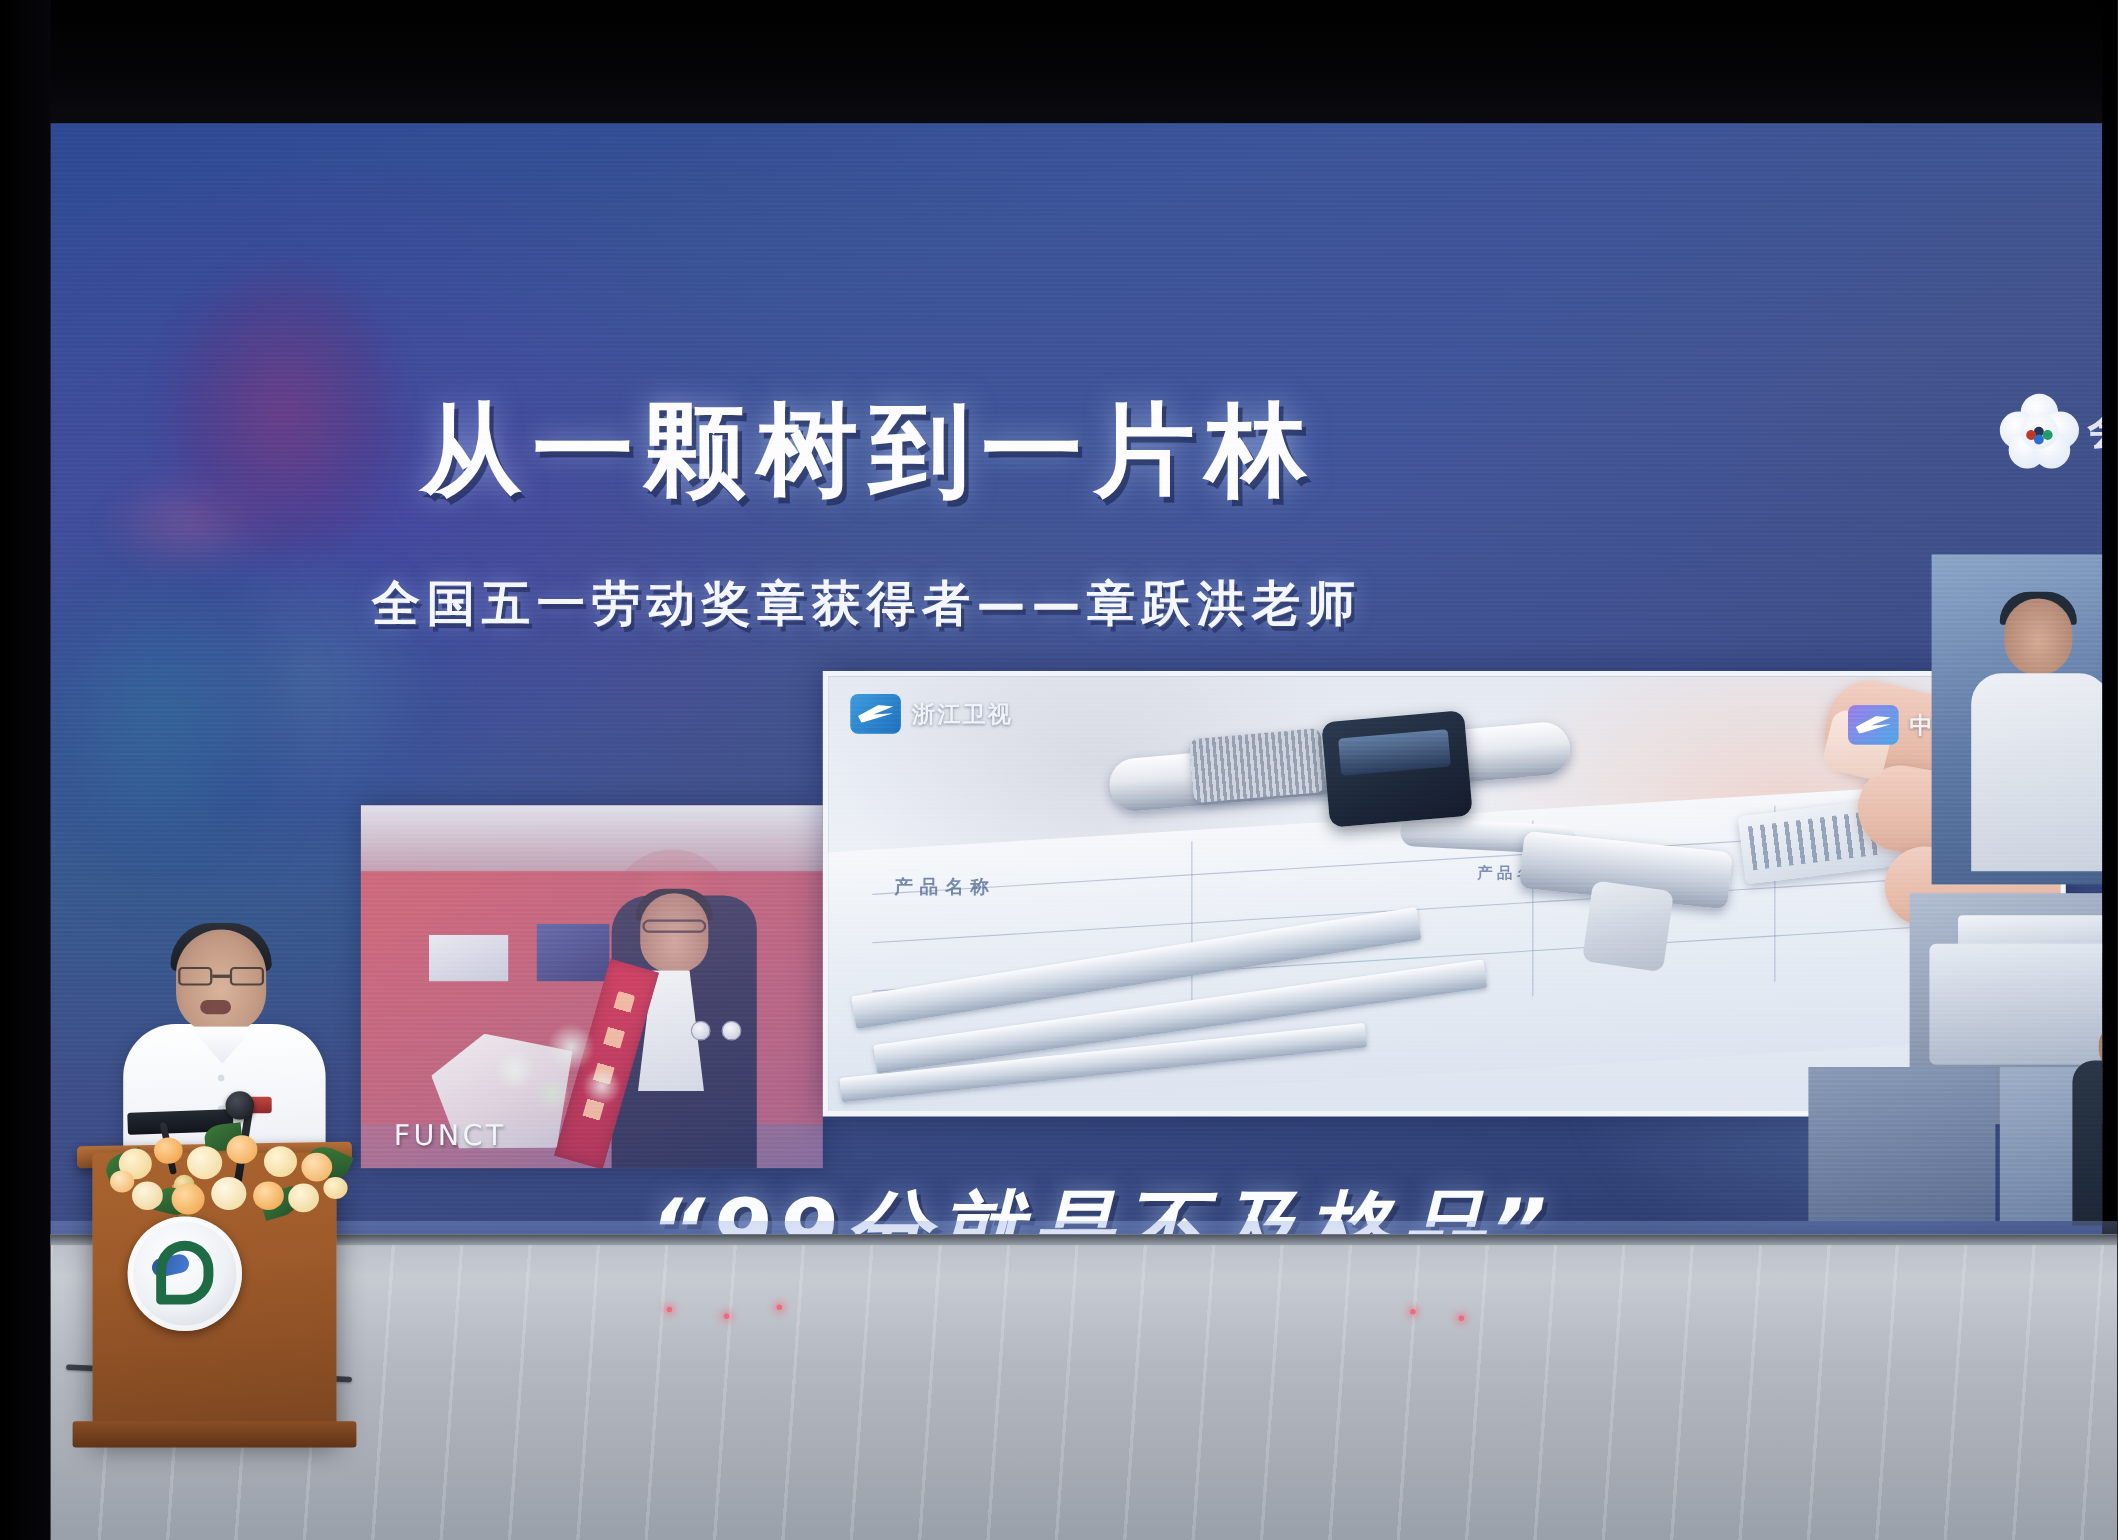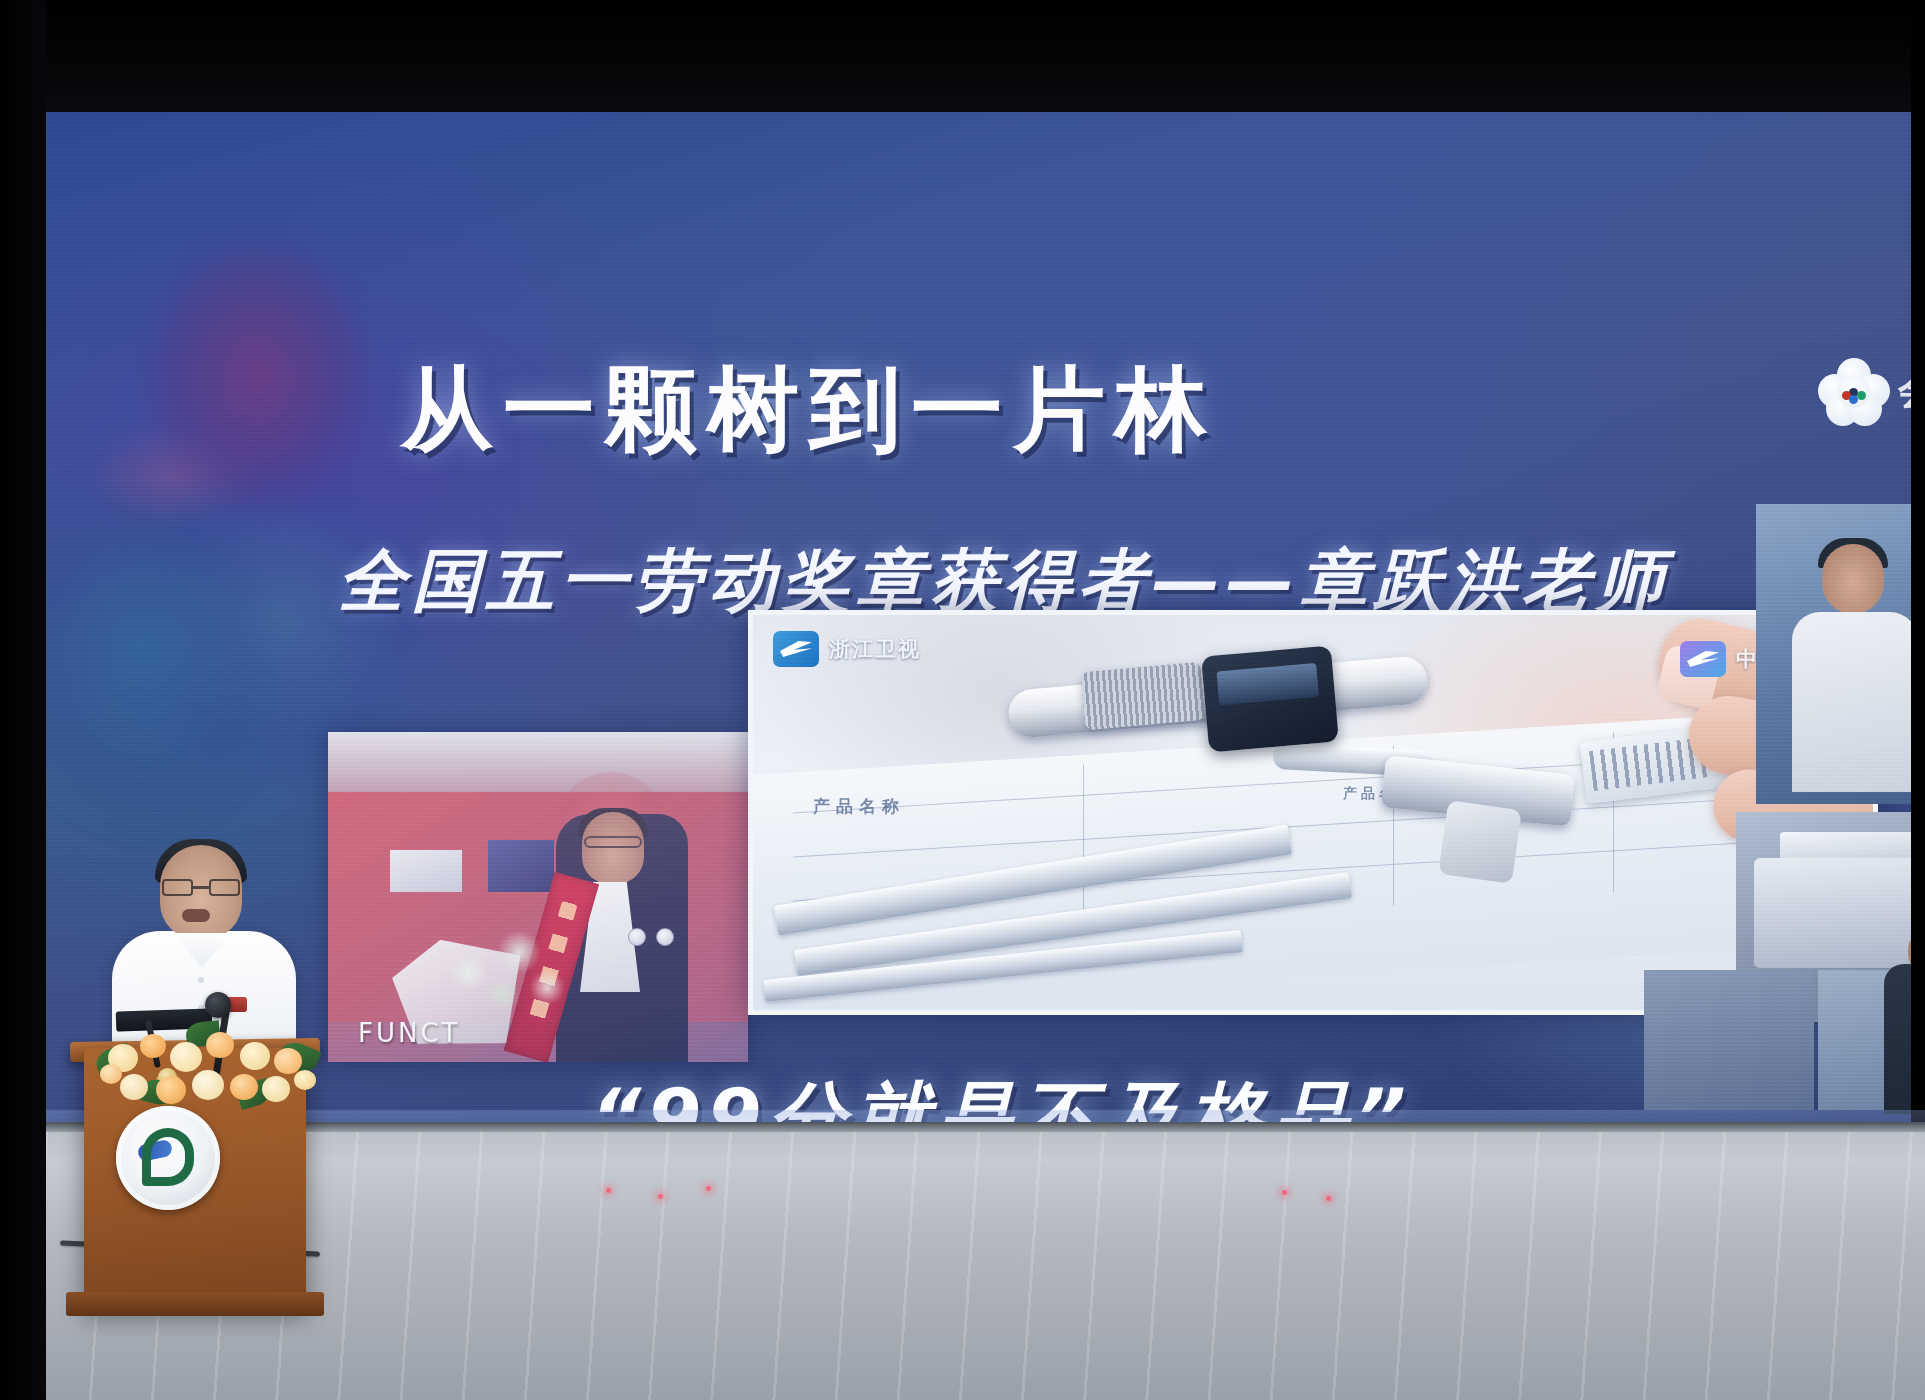--- a/index.html
+++ b/index.html
@@ -42,31 +42,31 @@
     background:radial-gradient(ellipse 180px 230px at 40% 50%, rgba(52,108,156,.75) 0%, rgba(45,78,140,.25) 58%, rgba(40,60,120,0) 80%);
     filter:blur(14px);}
   .ghost-hall{ position:absolute; right:0px; bottom:0px; width:760px; height:470px;
     background:
       radial-gradient(ellipse 360px 250px at 70% 70%, rgba(92,118,170,.55) 0%, rgba(50,66,128,0) 72%),
       radial-gradient(ellipse 200px 160px at 28% 40%, rgba(110,120,180,.35) 0%, rgba(50,66,128,0) 75%);
     filter:blur(8px);}
 
   
   .headline{
-    position:absolute; left:355px; top:236px; width:1200px;
+    position:absolute; left:336px; top:236px; width:1200px;
     font-family:"DejaVu Sans","Liberation Sans",sans-serif;
     font-size:92px; font-weight:700; letter-spacing:10px; color:#fdfdff;
     text-shadow:4px 5px 0 rgba(25,35,80,.62), 0 0 26px rgba(190,215,255,.55);
     white-space:nowrap; font-style:normal;
   }
   .subline{
-    position:absolute; left:292px; top:424px; width:1420px;
-    font-size:68px; font-weight:700; color:#f4f7ff; letter-spacing:6px;
+    position:absolute; left:292px; top:408px; width:1420px;
+    font-size:44px; font-weight:700; color:#f4f7ff; letter-spacing:6px;
     text-shadow:3px 4px 0 rgba(25,35,80,.55), 0 0 18px rgba(180,205,255,.5);
-    white-space:nowrap; font-style:italic;
+    white-space:nowrap; 
   }
 
   
   .quote{
     position:absolute; left:545px; top:955px; width:1000px;
     font-size:78px; font-weight:700; font-style:italic; letter-spacing:6px; color:#fcfdff;
     text-shadow:4px 5px 0 rgba(30,40,85,.6), 0 0 22px rgba(190,215,255,.5);
     white-space:nowrap;
   }
 

